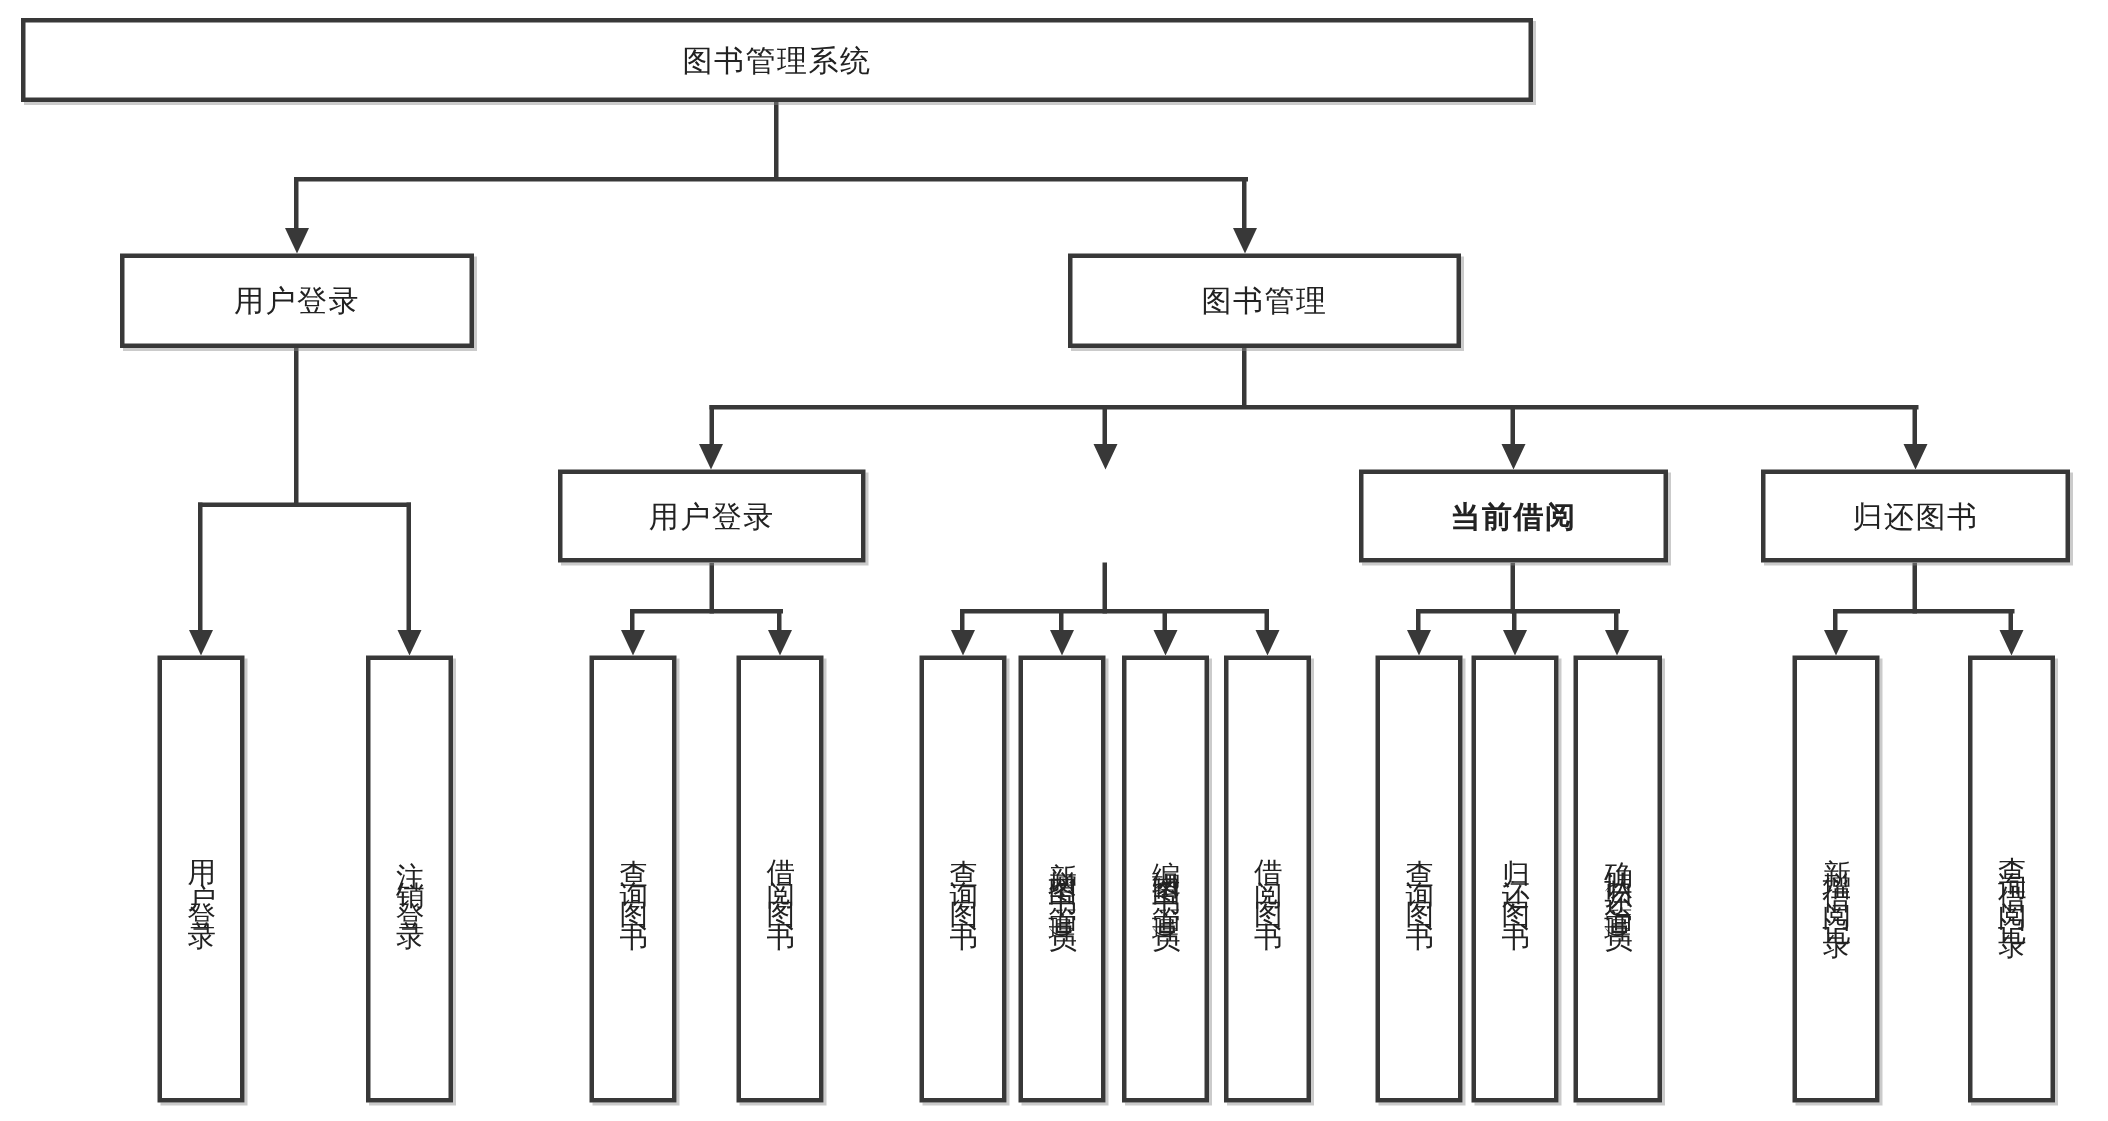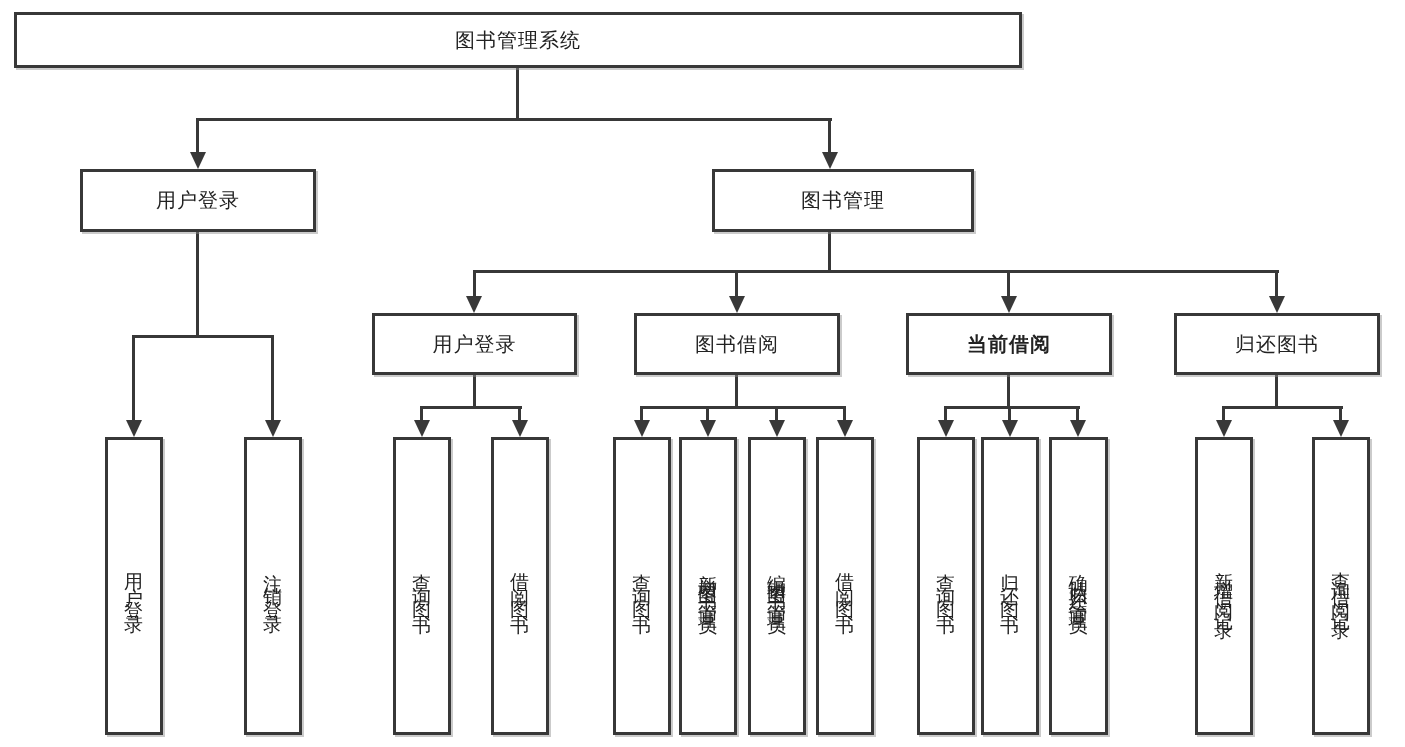--- a/index.html
+++ b/index.html
@@ -79,23 +79,20 @@
   <div class="arrow" style="left:466px;top:296px;"></div>
   <div class="vline" style="left:735px;top:270px;width:3px;height:28px;"></div>
   <div class="arrow" style="left:729px;top:296px;"></div>
   <div class="vline" style="left:1007px;top:270px;width:3px;height:28px;"></div>
   <div class="arrow" style="left:1001px;top:296px;"></div>
   <div class="vline" style="left:1275px;top:270px;width:3px;height:28px;"></div>
   <div class="arrow" style="left:1269px;top:296px;"></div>
 
   <div class="box h" style="left:372px;top:313px;width:205px;height:62px;">
     <span>用户登录</span>
-  </div>
-  <div class="box h" style="left:634px;top:313px;width:206px;height:62px;">
-    <span>图书借阅</span>
   </div>
   <div class="box h" style="left:906px;top:313px;width:206px;height:62px;font-weight:bold;">
     <span>当前借阅</span>
   </div>
   <div class="box h" style="left:1174px;top:313px;width:206px;height:62px;">
     <span>归还图书</span>
   </div>
 
   <div class="vline" style="left:473px;top:375px;width:3px;height:34px;"></div>
   <div class="hline" style="left:420px;top:406px;width:102px;height:3px;"></div>

